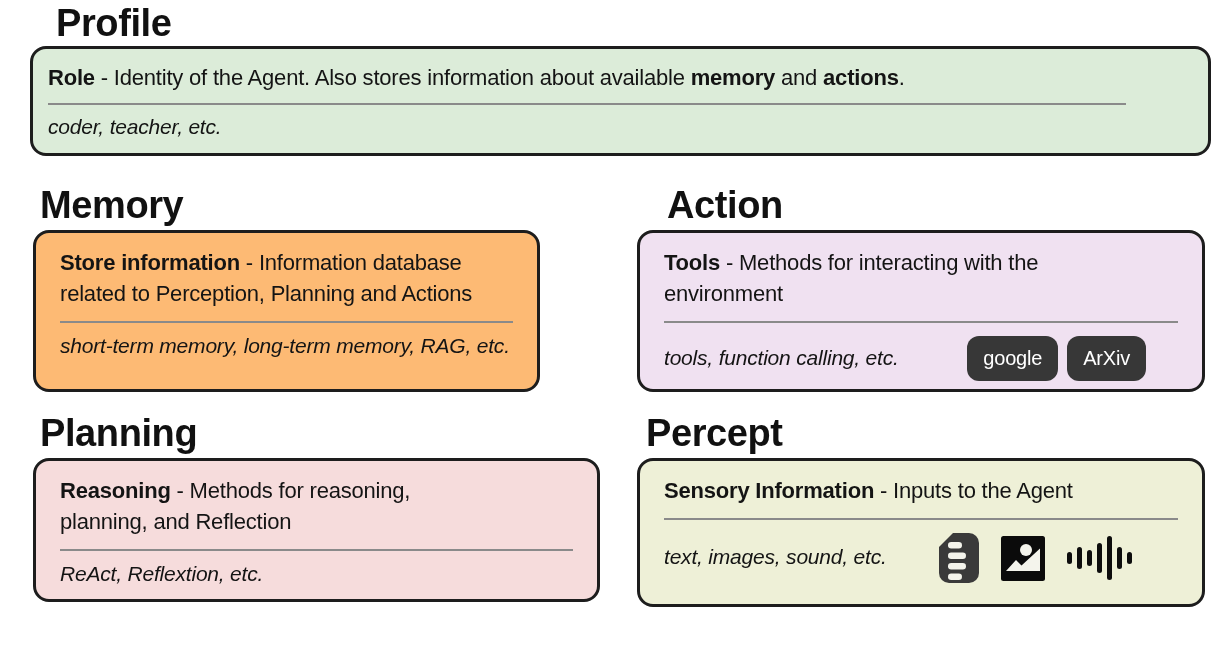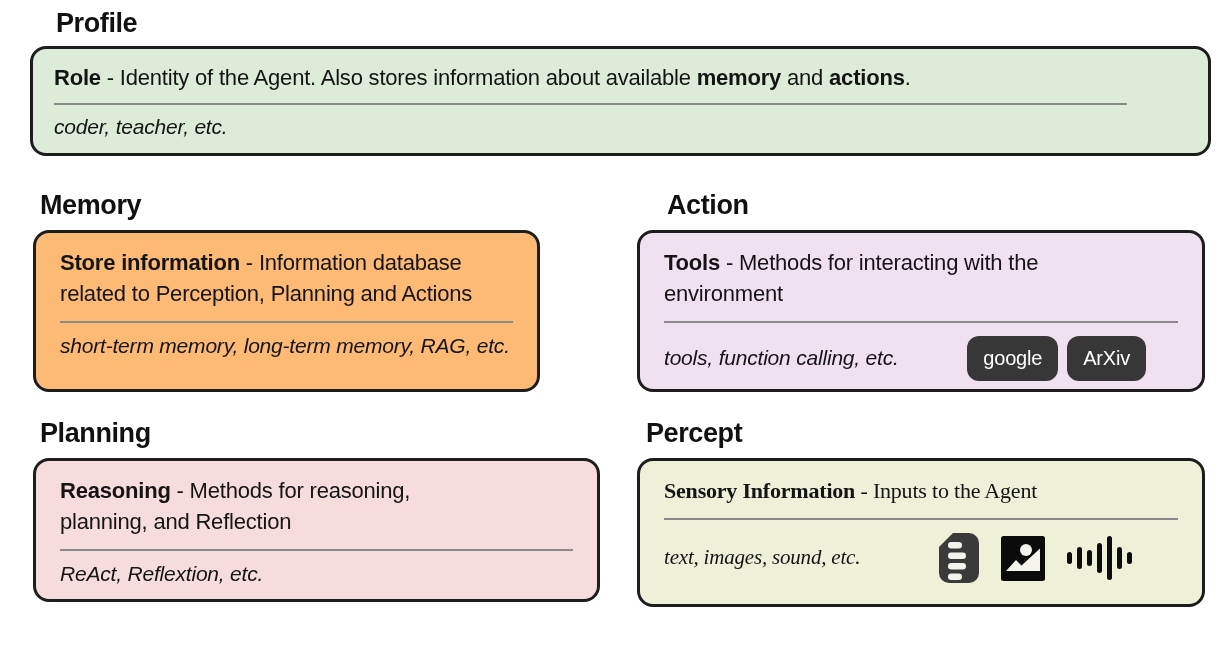--- a/index.html
+++ b/index.html
@@ -1,21 +1,21 @@
 <!DOCTYPE html>
 <html><head>
 <meta charset="utf-8">
 <style>
   html,body{margin:0;padding:0;background:#fff;}
   .canvas{
     position:relative;width:1232px;height:656px;background:#ffffff;overflow:hidden;
     font-family:"Liberation Sans","DejaVu Sans",sans-serif;color:#141414;
   }
   .section-title{
-    position:absolute;font-size:27px;font-weight:700;letter-spacing:-0.4px;color:#111;
+    position:absolute;font-size:38px;font-weight:700;letter-spacing:-0.4px;color:#111;
     line-height:34px;white-space:nowrap;
   }
   .box{
     position:absolute;box-sizing:border-box;border:3.5px solid #1d1d1d;border-radius:16px;
   }
   .box-inner{padding:14px 24px 0 24px;}
   .heading{
     margin:0;font-size:22px;line-height:31px;letter-spacing:-0.2px;color:#141414;
   }
   .heading .term{font-weight:700;}
@@ -31,29 +31,29 @@
     padding:8px 16px;border-radius:12px;white-space:nowrap;
   }
   .icons{display:flex;align-items:center;gap:22px;margin-left:auto;margin-right:46px;margin-top:2px;}
   .icon{display:block;}
 
   
   #profile-box {left:30px; top:46px; width:1181px;height:110px;background:#dcecd9;}
   #memory-box  {left:33px; top:230px;width:507px; height:162px;background:#fdba74;}
   #action-box  {left:637px;top:230px;width:568px; height:162px;background:#f0e1f1;}
   #planning-box{left:33px; top:458px;width:567px; height:144px;background:#f6dcdc;}
-  #percept-box {left:637px;top:458px;width:568px; height:149px;background:#eef0d7;font-family:Liberation Serif, serif;}
+  #percept-box {left:637px;top:458px;width:568px; height:149px;background:#eef0d7;}
 
   #profile-title {left:56px; top:6px;}
   #memory-title  {left:40px; top:188px;}
   #action-title  {left:667px;top:188px;}
   #planning-title{left:40px; top:416px;}
   #percept-title {left:646px;top:416px;}
 
-  #profile-box .box-inner{padding:13px 25px 0 21px;}
+  #profile-box .box-inner{padding:13px 25px 0 15px;}
   #profile-box .divider{margin:10px 0 10px 0;}
 </style>
 </head>
 <body>
 
 <div class="canvas">
 
   <div class="section-title" id="profile-title">Profile</div>
   <div class="box" id="profile-box">
     <div class="box-inner">

